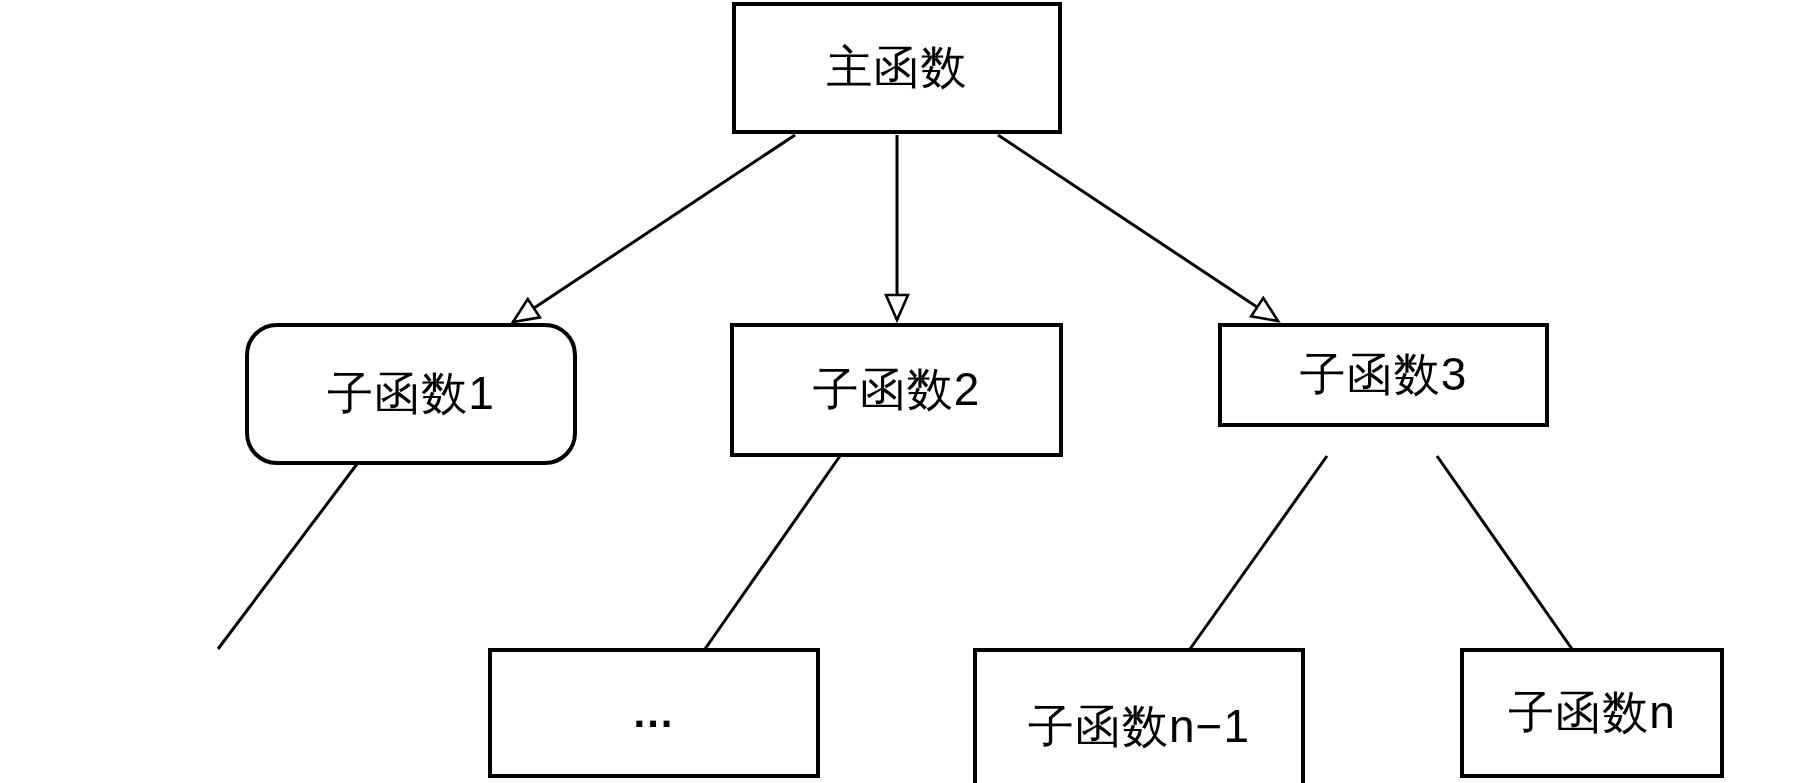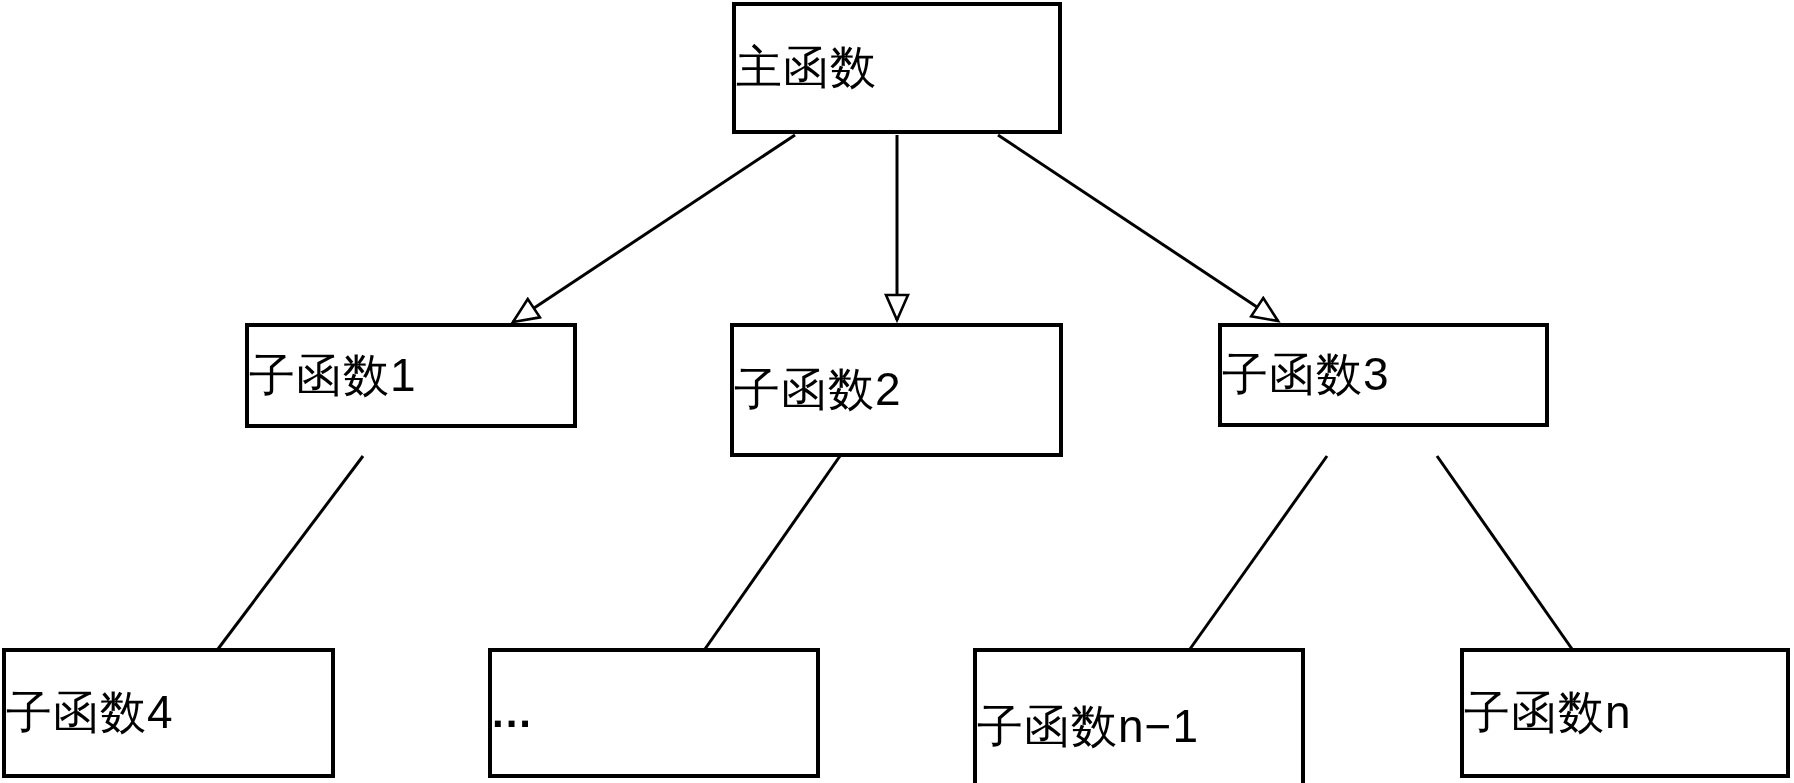--- a/index.html
+++ b/index.html
@@ -23,42 +23,42 @@
     height: 783px;
     display: block;
   }
   .node {
     position: absolute;
     box-sizing: border-box;
     border: 4px solid #000000;
     background: #ffffff;
     display: flex;
     align-items: center;
-    justify-content: flex-start;
+    justify-content: center;
   }
   .node .label {
     font-size: 46px;
     color: #000000;
     letter-spacing: 1px;
     white-space: nowrap;
   }
   .node .label.ellipsis {
     font-weight: bold;
     font-size: 42px;
     letter-spacing: 2px;
   }
   
   .node-main          { left: 732px;  top: 2px;   width: 330px; height: 132px; }
-  .node-sub1          { left: 245px;  top: 323px; width: 332px; height: 105px; }
+  .node-sub1          { left: 245px;  top: 323px; width: 332px; height: 142px; border-radius: 32px; }
   .node-sub2          { left: 730px;  top: 323px; width: 333px; height: 134px; }
   .node-sub3          { left: 1218px; top: 323px; width: 331px; height: 104px; }
   .node-sub4          { left: 2px;    top: 648px; width: 333px; height: 130px; }
   .node-ellipsis      { left: 488px;  top: 648px; width: 332px; height: 130px; }
   .node-sub-n-minus-1 { left: 973px;  top: 648px; width: 332px; height: 158px; }
-  .node-sub-n         { left: 1460px; top: 648px; width: 330px; height: 130px; }
+  .node-sub-n         { left: 1460px; top: 648px; width: 264px; height: 130px; }
 </style>
 </head>
 <body>
 
 <div class="canvas">
 
   <svg class="edges" viewBox="0 0 1794 783" xmlns="http://www.w3.org/2000/svg">
     <defs>
       <marker id="arrow-open" markerUnits="userSpaceOnUse" markerWidth="30" markerHeight="26" refX="27" refY="13" orient="auto">
         <path d="M2,2 L27,13 L2,24 Z" fill="#ffffff" stroke="#000000" stroke-width="2.6" stroke-linejoin="miter"></path>
@@ -84,23 +84,20 @@
   </div>
 
   <div class="node node-sub2">
     <span class="label">子函数2</span>
   </div>
 
   <div class="node node-sub3">
     <span class="label">子函数3</span>
   </div>
 
-  <div class="node node-sub4">
-    <span class="label">子函数4</span>
-  </div>
 
   <div class="node node-ellipsis">
     <span class="label ellipsis">...</span>
   </div>
 
   <div class="node node-sub-n-minus-1">
     <span class="label">子函数n−1</span>
   </div>
 
   <div class="node node-sub-n">

